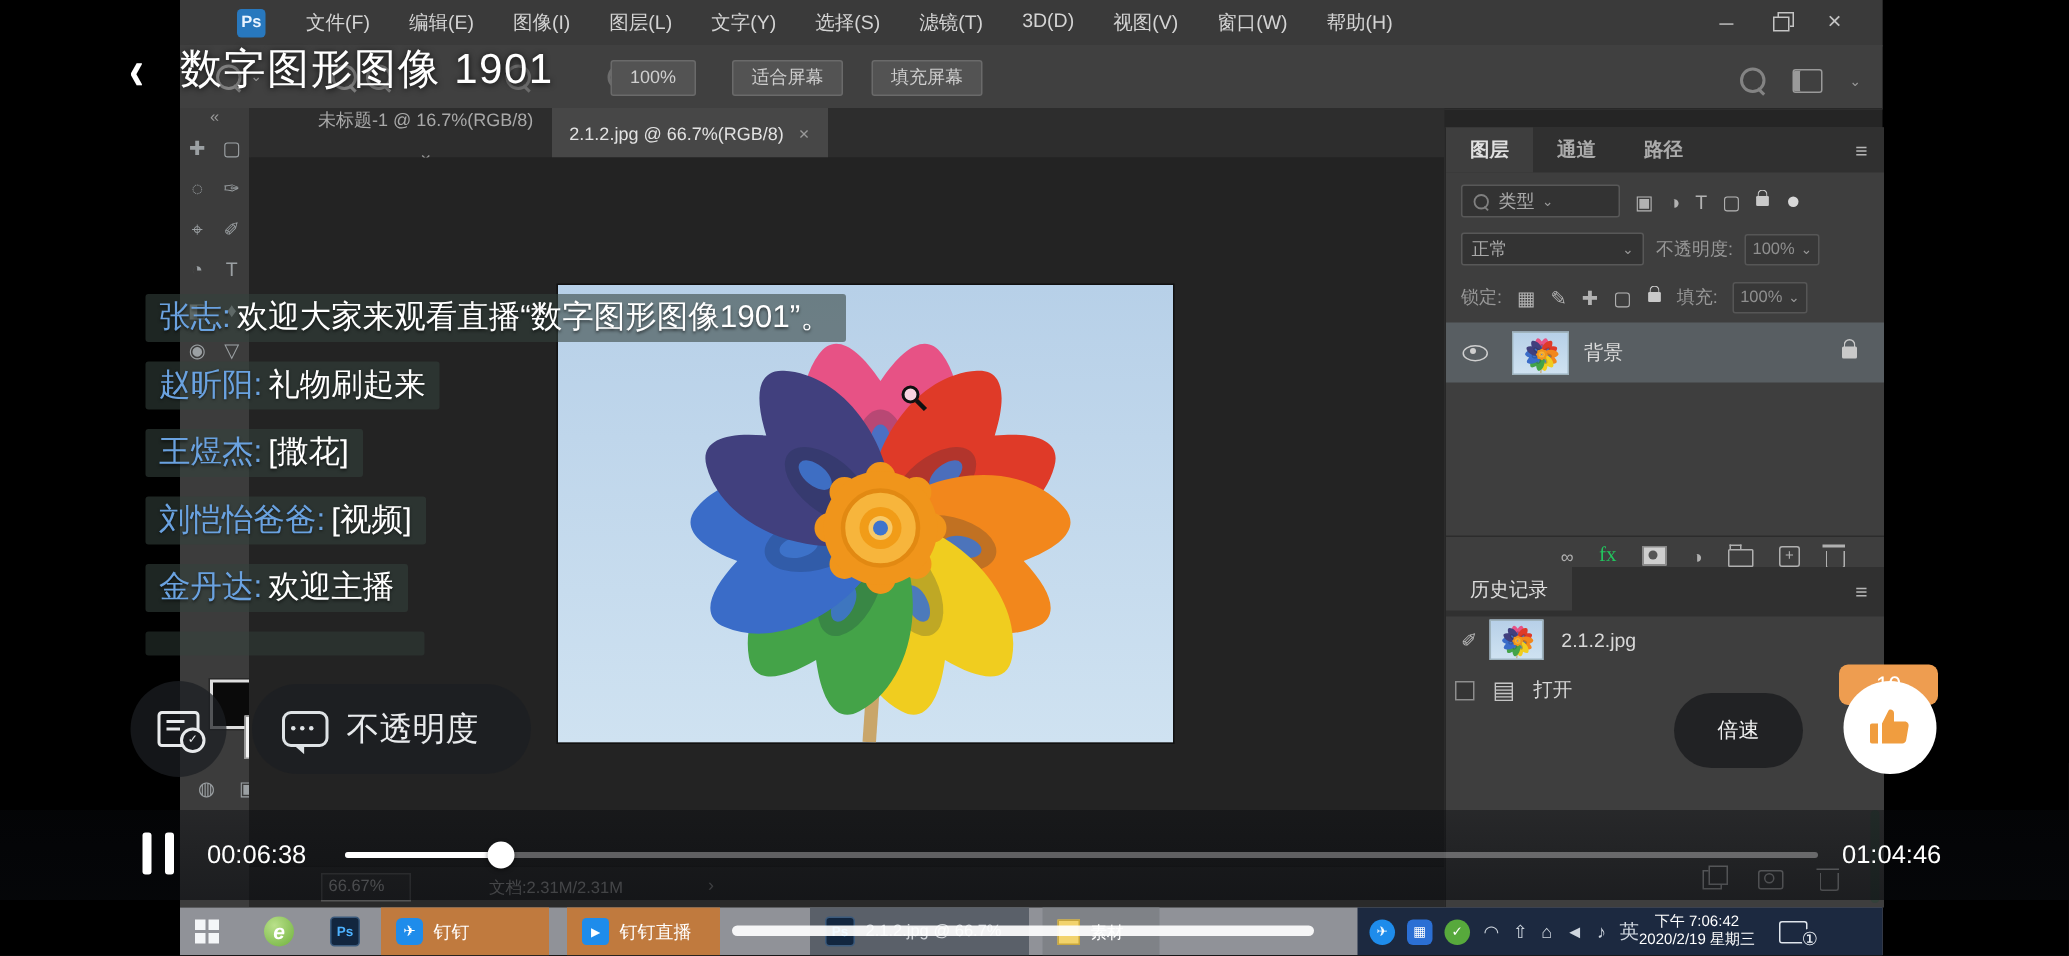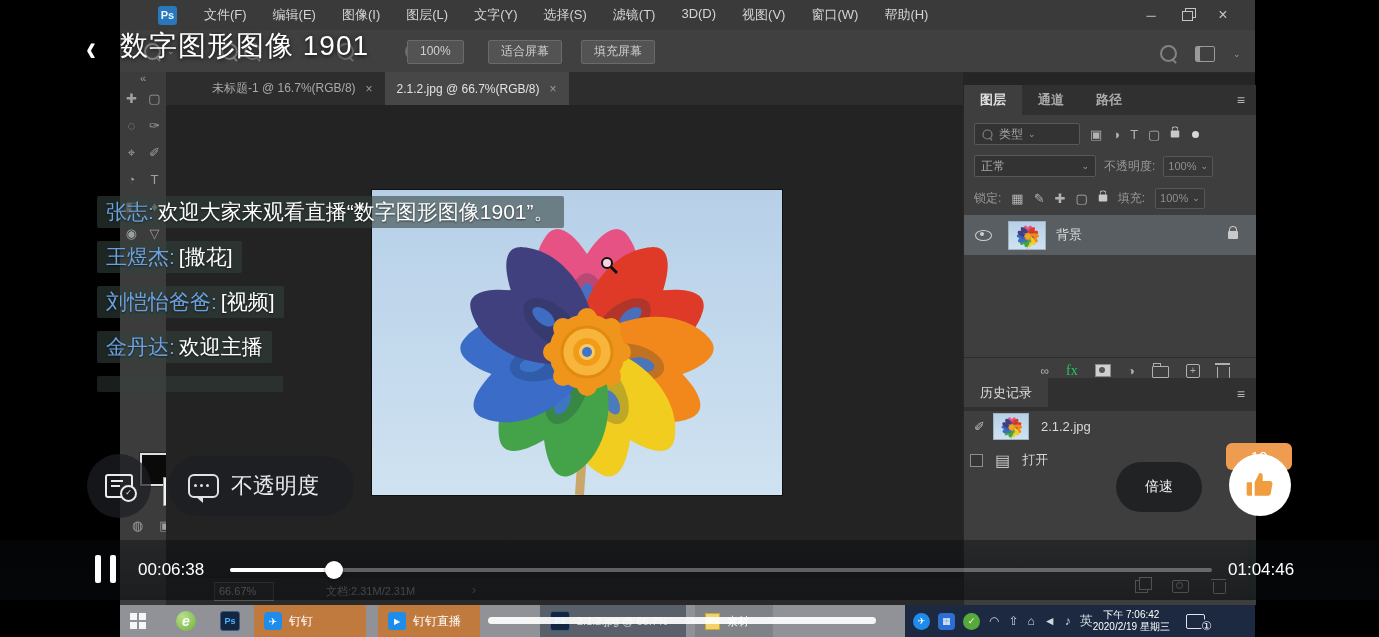--- a/index.html
+++ b/index.html
@@ -198,21 +198,21 @@
       <span class="swatch-reset">⇄</span>
       <div class="swatch-fg"></div>
       <div class="swatch-bg"></div>
       <div class="mode-icons">
         <span>◍</span>
         <span>▣</span>
       </div>
     </div>
 
     <div class="tabstrip">
-      <div class="doctab" style="margin-left:34px;">
+      <div class="doctab" style="margin-left:34px;flex-direction:column;">
         <span>未标题-1 @ 16.7%(RGB/8)</span>
         <span class="x">×</span>
       </div>
       <div class="doctab active">
         <span>2.1.2.jpg @ 66.7%(RGB/8)</span>
         <span class="x">×</span>
       </div>
     </div>
 
     <div class="canvas">
@@ -445,20 +445,23 @@
   </div>
 
   <span class="ov-back">‹</span>
   <div class="ov-title">数字图形图像 1901</div>
 
   <div class="chat">
     <div class="msg">
       <span class="who">张志:</span><span>欢迎大家来观看直播“数字图形图像1901”。</span>
     </div>
     <div class="msg">
+      <span class="who">赵昕阳:</span><span>礼物刷起来</span>
+    </div>
+    <div class="msg">
       <span class="who">王煜杰:</span><span>[撒花]</span>
     </div>
     <div class="msg">
       <span class="who">刘恺怡爸爸:</span><span>[视频]</span>
     </div>
     <div class="msg">
       <span class="who">金丹达:</span><span>欢迎主播</span>
     </div>
     <div class="msg partial"></div>
   </div>

